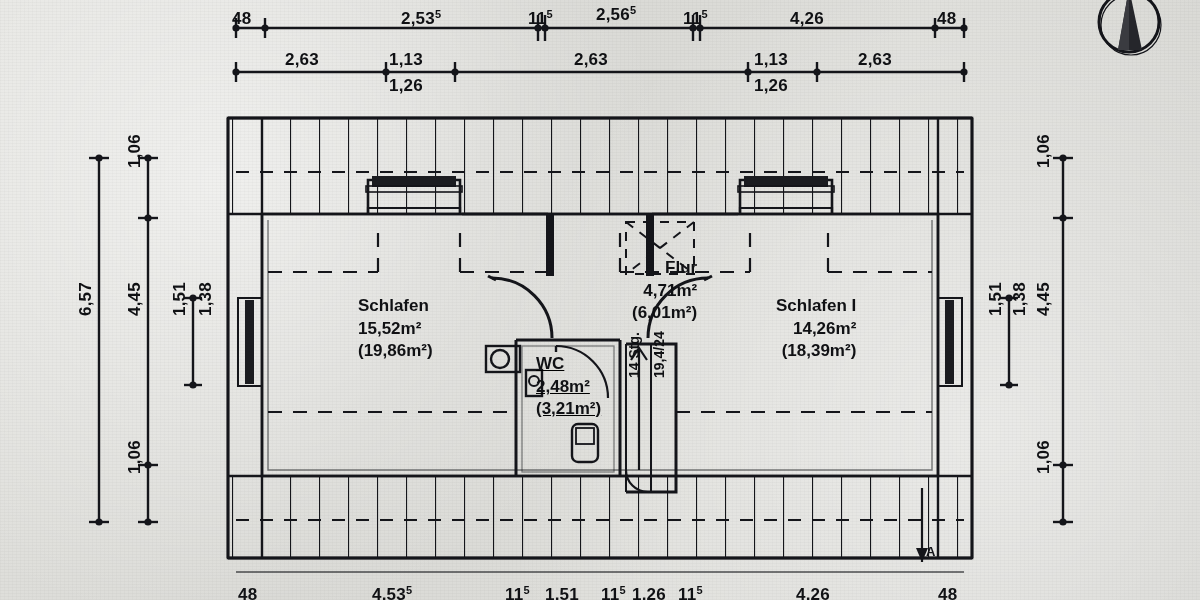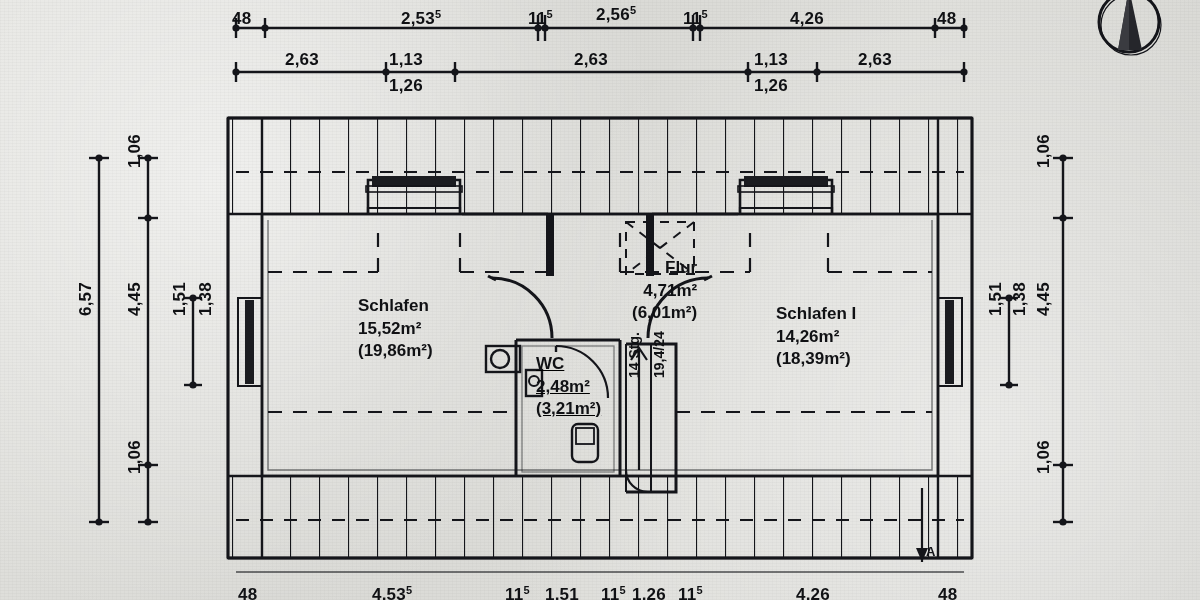--- a/index.html
+++ b/index.html
@@ -430,21 +430,21 @@
   <div class="rarea">4,71m²</div>
   <div class="rarea">(6,01m²)</div>
 </div>
 
 <div class="room" style="position:absolute;left:536px;top:354px;text-align:left;text-decoration:underline;">
   <div class="rname">WC</div>
   <div class="rarea">2,48m²</div>
   <div class="rarea">(3,21m²)</div>
 </div>
 
-<div class="room" style="position:absolute;left:776px;top:296px;text-align:left;margin-top:8px;">
+<div class="room" style="position:absolute;left:776px;top:296px;text-align:right;">
   <div class="rname">Schlafen I</div>
   <div class="rarea">14,26m²</div>
   <div class="rarea">(18,39m²)</div>
 </div>
 
 <div class="vlabel stairtxt" style="position:absolute;left:626px;top:378px;">14 Stg.</div>
 <div class="vlabel stairtxt" style="position:absolute;left:651px;top:378px;">19,4/24</div>
 
 <div style="position:absolute;left:926px;top:544px;font:bold 13px 'Liberation Sans',sans-serif;color:#14151a;">A</div>
 

